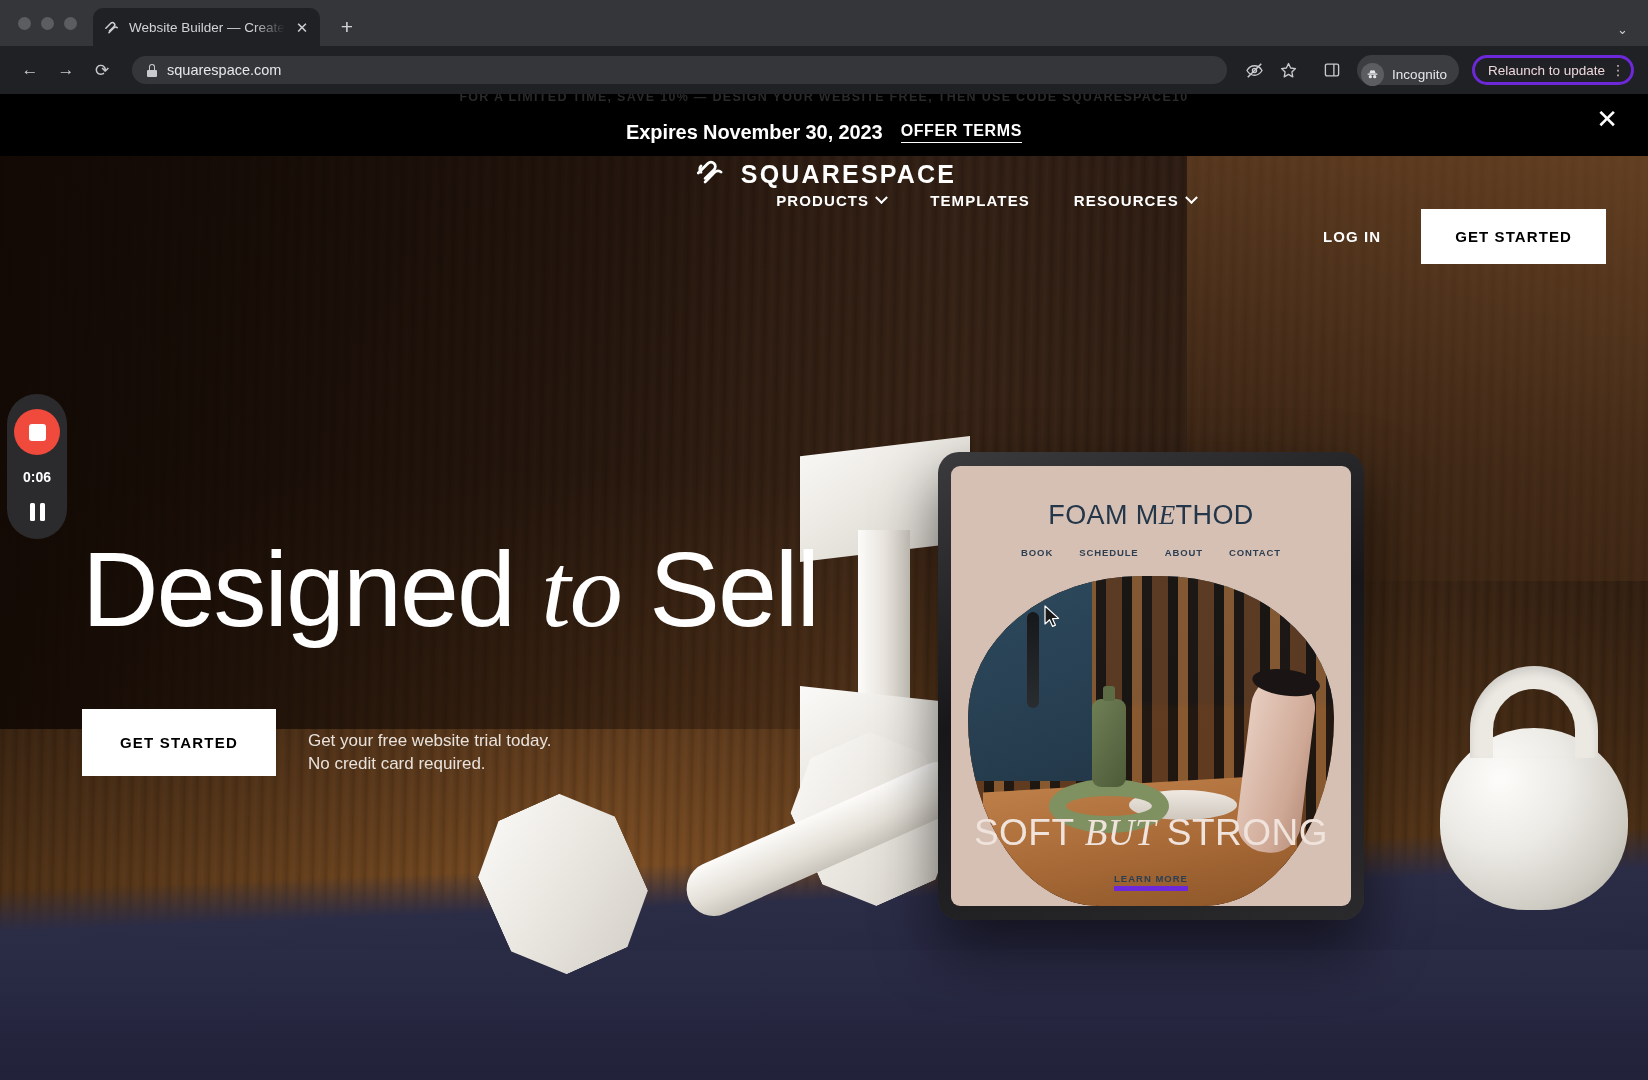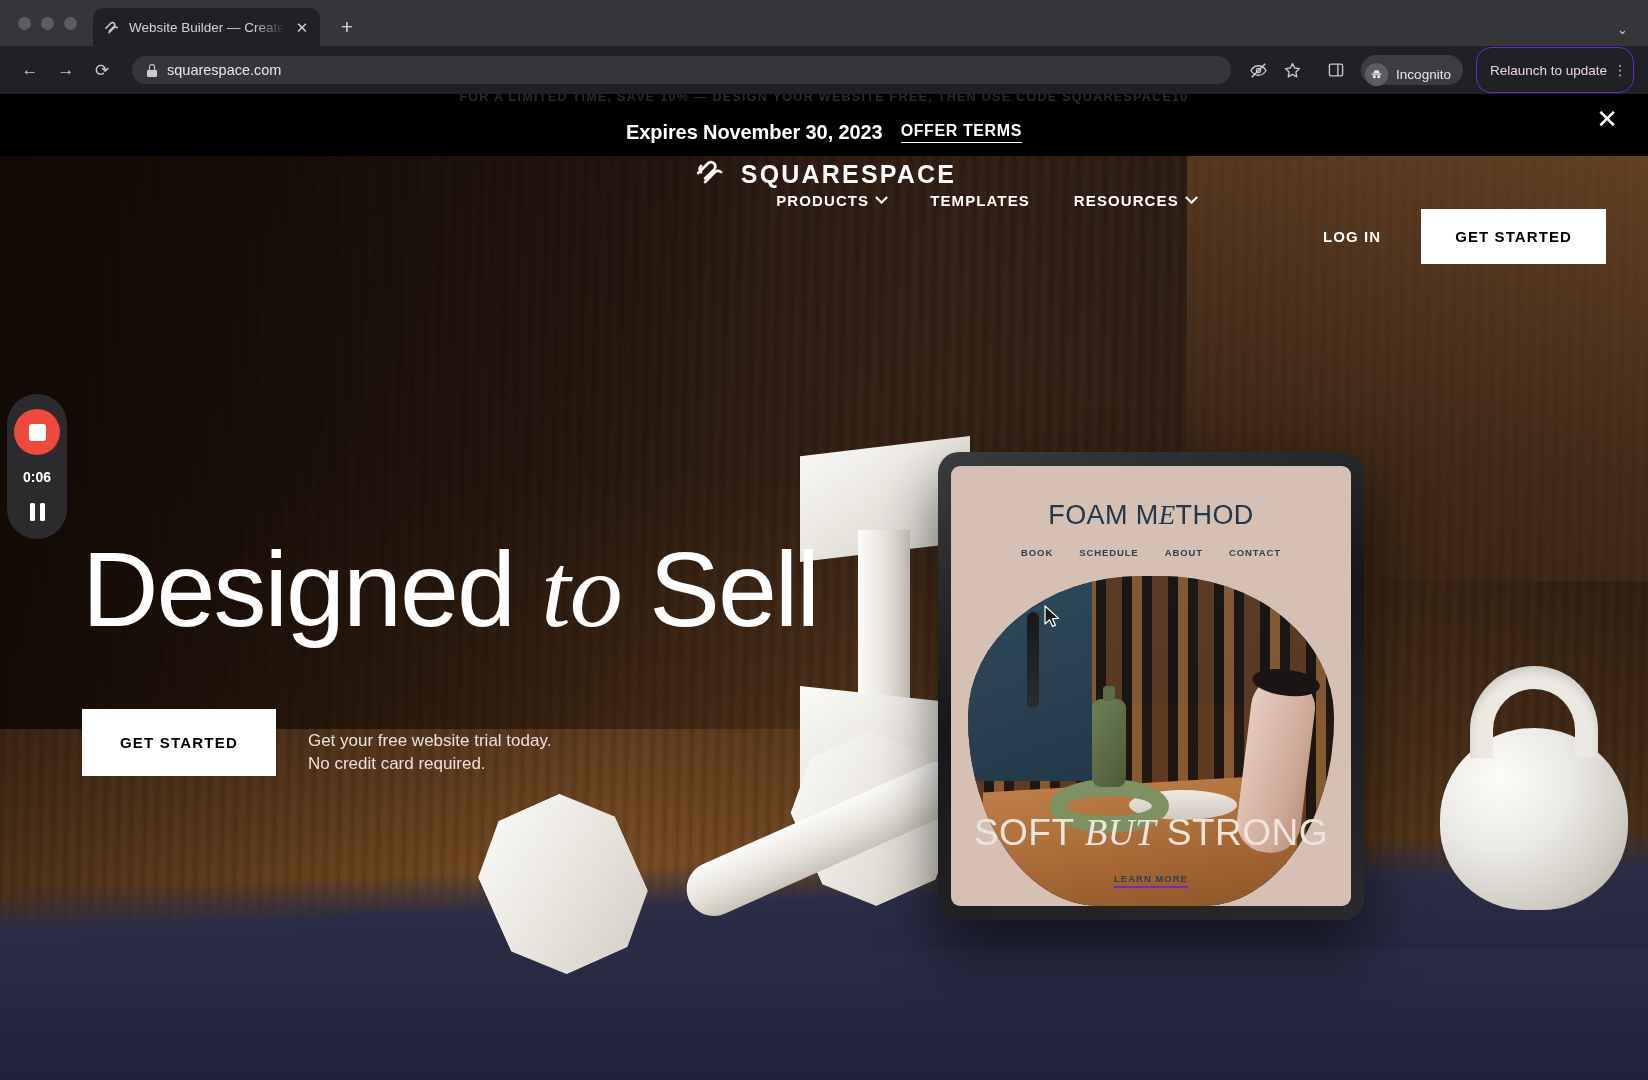--- a/index.html
+++ b/index.html
@@ -49,22 +49,22 @@
   .tool-icon { width: 30px; height: 30px; display: flex; align-items: center; justify-content: center;
                color: #c9cace; font-size: 16px; flex: none; }
   .incognito {
     display: flex; align-items: center; gap: 8px; background: #3c3d41; border-radius: 15px;
     height: 30px; padding: 8px 12px 0 4px; margin-left: 6px; flex: none;
   }
   .incognito-av { width: 23px; height: 23px; border-radius: 50%; background: #5c5d61;
                   display: flex; align-items: center; justify-content: center; }
   .incognito-label { color: #e6e7ea; font-size: 13.5px; }
   .relaunch {
-    display: flex; align-items: center; gap: 6px; border: 1px solid #6d28d9; border-radius: 15px;
-    height: 46px; padding: 0 6px 0 13px; margin-left: 9px; flex: none;
+    display: flex; align-items: center; gap: 6px; border: 3px solid #6d28d9; border-radius: 15px;
+    height: 30px; padding: 0 6px 0 13px; margin-left: 9px; flex: none;
   }
   .relaunch-label { color: #edd7dc; font-size: 13.5px; }
   .kebab { color: #d9bcc4; font-size: 14px; letter-spacing: 0; width: 14px; text-align: center; line-height: 1; }
 
   
   .page { position: absolute; top: 94px; left: 0; width: 1648px; height: 986px; overflow: hidden; background: #000; }
 
   
   .promo {
     position: relative; height: 62px; background: #000; color: #fff;
@@ -246,21 +246,21 @@
   .t-tagline {
     position: absolute; left: 0; right: 0; bottom: 52px; text-align: center;
     font-size: 37px; letter-spacing: 0.5px; color: #efe3dc; white-space: nowrap;
     font-family: "Liberation Sans", sans-serif;
   }
   .t-tagline .ital { font-family: "Liberation Serif", serif; font-style: italic; }
   .t-learn {
     position: absolute; left: 0; right: 0; bottom: 22px; text-align: center;
     font-size: 9.5px; letter-spacing: 1px; color: #2c3f52; font-weight: 600;
   }
-  .t-learn span { border-bottom: 2px solid #6d28d9; padding-bottom: 2px; }
+  .t-learn span { border-bottom: 5px solid #6d28d9; padding-bottom: 2px; }
 
   .cursor { position: absolute; left: 1044px; top: 449px; z-index: 9; }
 
   
   .recorder {
     position: absolute; left: 7px; top: 300px; width: 60px; height: 145px;
     background: #2b2b2d; border-radius: 30px; z-index: 20;
     display: flex; flex-direction: column; align-items: center; padding-top: 15px;
   }
   .rec-stop {

